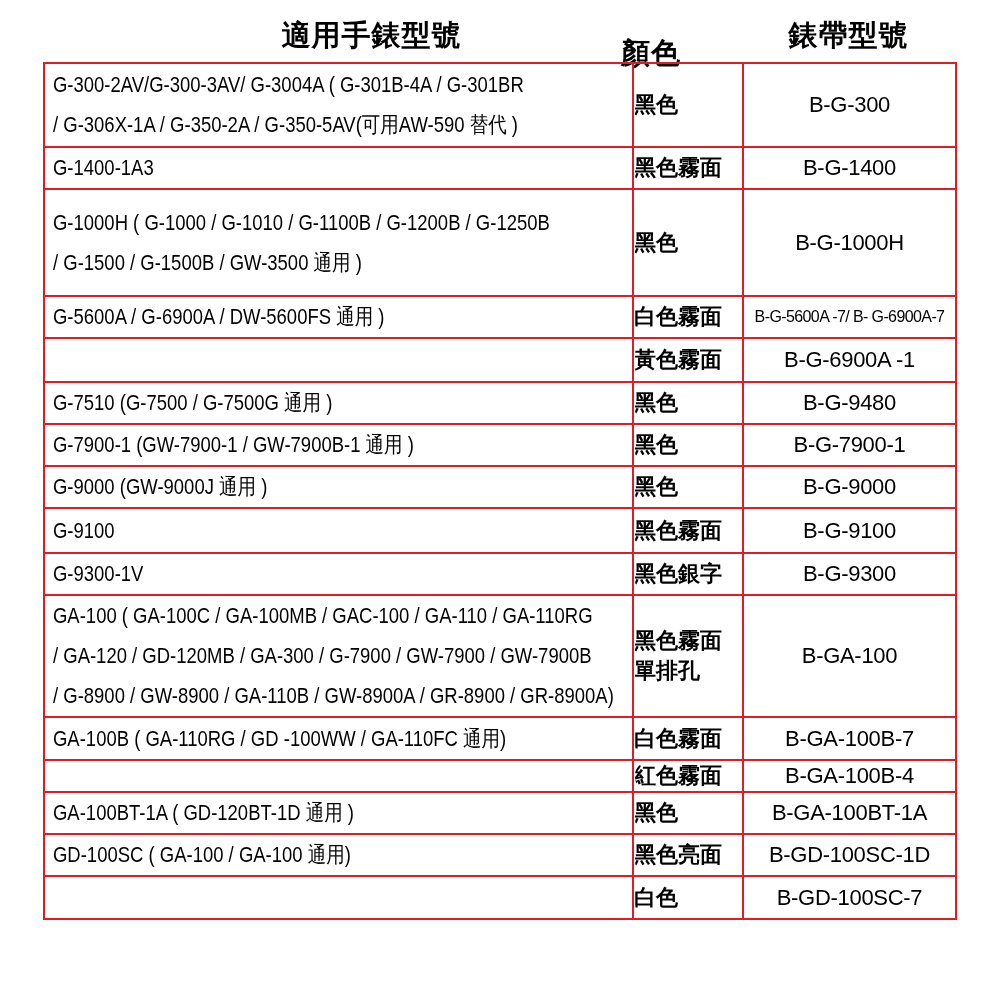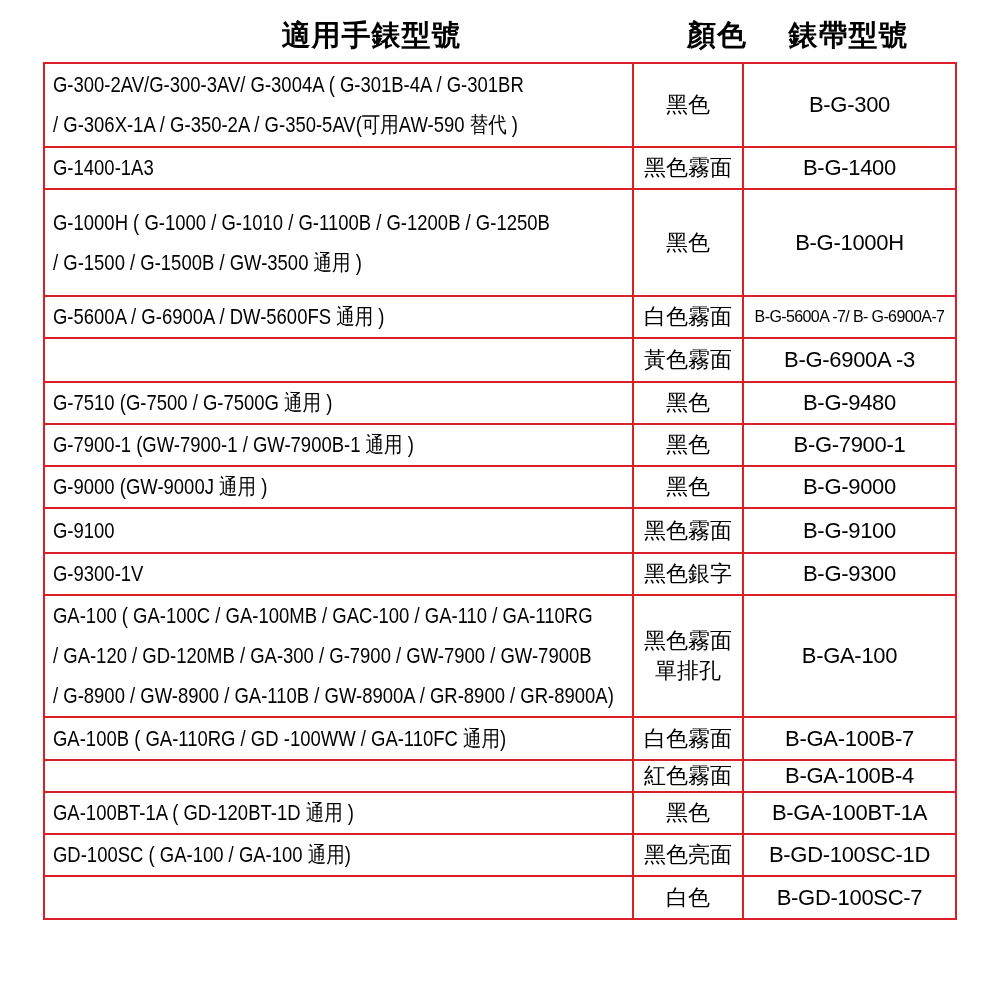--- a/index.html
+++ b/index.html
@@ -12,21 +12,21 @@
   .stage { position: relative; width: 1000px; height: 1000px; overflow: hidden; }
 
   
   .hdr {
     position: absolute; top: 14px; height: 44px;
     display: flex; align-items: center; justify-content: center;
     font-weight: bold; font-size: 29px; letter-spacing: 1px;
     white-space: nowrap;
   }
   .hdr-models { left: 43px;  width: 589px; padding-left: 68px; }
-  .hdr-color  { left: 662px; width: 110px; }
+  .hdr-color  { left: 596px; width: 110px; margin-top: 18px; }
   .hdr-band   { left: 742px; width: 213px; }
 
   
   table.band-table {
     position: absolute; left: 43px; top: 62px;
     width: 912px; table-layout: fixed;
     border-collapse: collapse;
   }
   .band-table td {
     border: 2px solid #dc1e28;
@@ -39,24 +39,25 @@
 
   td.c1 { padding-left: 8px; border-radius: 23px; }
   td.c1 .ln {
     font-size: 22px; line-height: 40px;
     white-space: pre;               
     transform: scaleX(0.84);        
     transform-origin: 0 50%;
     font-weight: 500;
   }
   td.c2 {
-    text-align: center;
+    text-align: left;
     font-size: 22px; line-height: 30px;
     white-space: pre-line;
-    font-weight: 400;
+    font-weight: 700;
+    border-radius: 15px;
   }
   td.c3 {
     text-align: center;
     font-size: 22px; line-height: 28px;
     font-weight: 400;
     letter-spacing: -0.3px;
   }
   td.c3.small { font-size: 16px; letter-spacing: -0.6px; }
 </style>
 </head>
@@ -103,21 +104,21 @@
             <div class="ln">G-5600A / G-6900A / DW-5600FS 通用 )</div>
           </td>
         <td class="c2">白色霧面</td>
         <td class="c3 small">B-G-5600A -7/ B- G-6900A-7</td>
       </tr>
       <tr style="height:44px">
         <td class="c1">
             <div class="ln"></div>
           </td>
         <td class="c2">黃色霧面</td>
-        <td class="c3">B-G-6900A -3</td>
+        <td class="c3">B-G-6900A -1</td>
       </tr>
       <tr style="height:42px">
         <td class="c1">
             <div class="ln">G-7510 (G-7500 / G-7500G 通用 )</div>
           </td>
         <td class="c2">黑色</td>
         <td class="c3">B-G-9480</td>
       </tr>
       <tr style="height:41px">
         <td class="c1">

